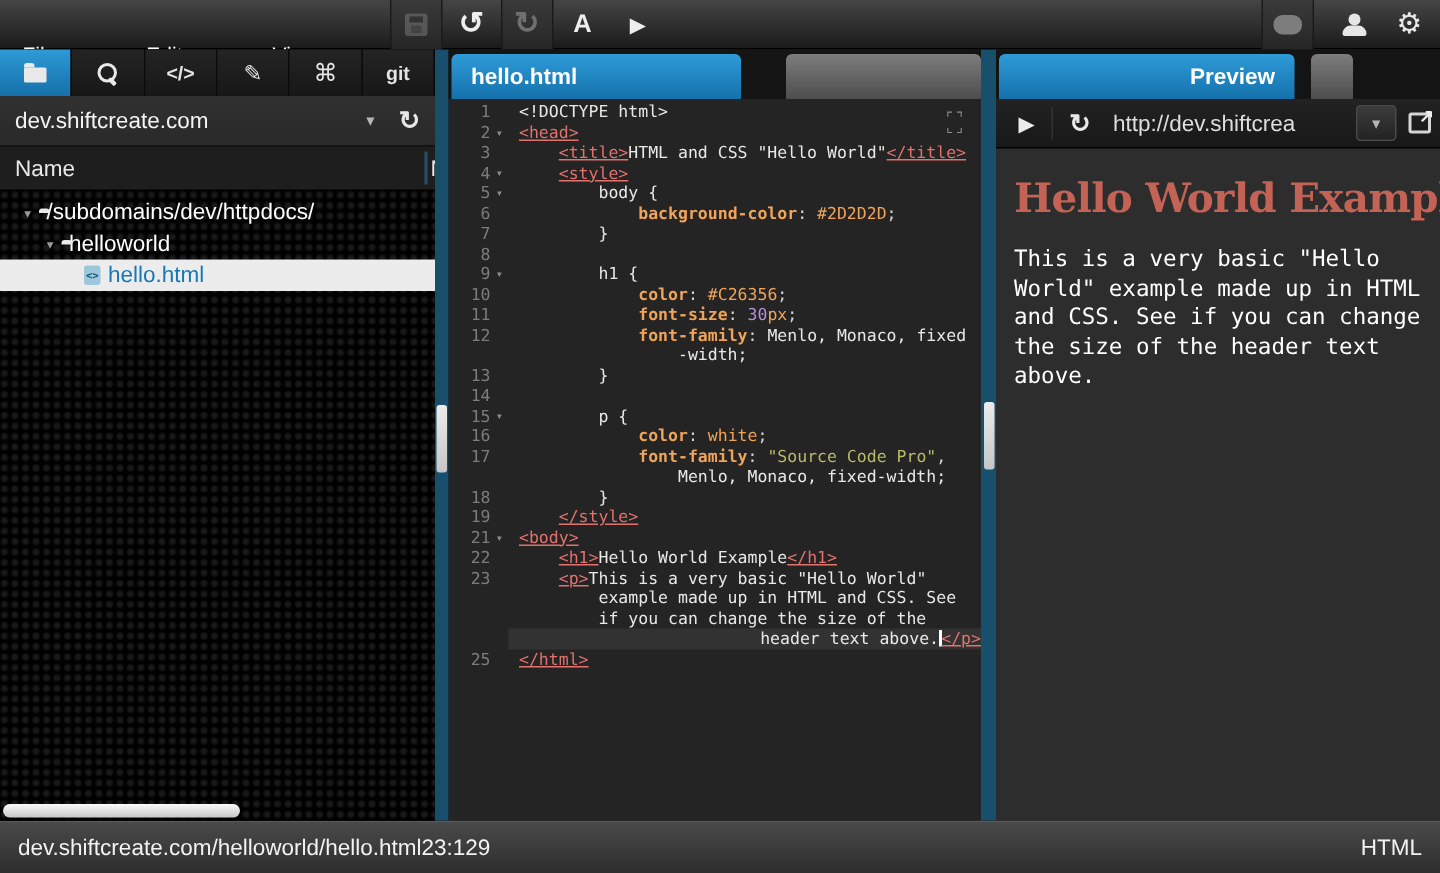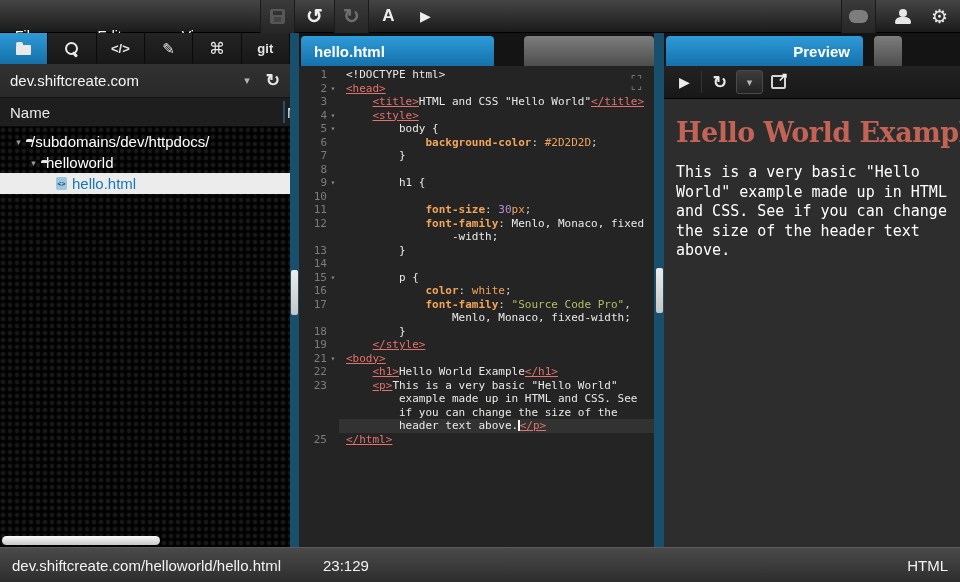--- a/index.html
+++ b/index.html
@@ -101,21 +101,21 @@
     border-radius:4px 4px 0 0; width:193px;
   }
   .tab-spacer { position:absolute; top:3px; height:30px; border-radius:4px 4px 0 0; background:linear-gradient(#7d7d7d,#4d4d4d); }
   .editor .tab-spacer { right:0; width:130px; }
   .code { flex:1; position:relative; overflow:hidden; padding-top:2px;
     font-family:"DejaVu Sans Mono",monospace; font-size:11px; line-height:13.5px; }
   .crow { display:flex; white-space:pre; }
   .gutter { width:28px; flex:none; text-align:right; color:#7c7c7c; }
   .foldcol { width:12px; flex:none; text-align:center; color:#8a8a8a; font-size:8px; line-height:13.5px; }
   .ctext { flex:1; padding-left:7px; color:var(--plain); }
-  .crow.active .ctext { background:#323232; }
+  .crow.active .ctext { background:#323232;text-align:right; }
   .t-tag { color:var(--tag);text-decoration:underline; }
   .t-prop { color:var(--property); font-weight:bold; }
   .t-val { color:var(--property); }
   .t-num { color:var(--number); }
   .t-str { color:var(--string); }
   .t-punct { color:#d2d2d2; }
   .cursor-bar { display:inline-block; width:1.5px; height:11px; background:#fff; vertical-align:-1.5px; }
   .fullscreen { position:absolute; top:11px; right:10px; }
 
   
@@ -127,21 +127,21 @@
   .pv-btn { color:#ececec; padding:0 9px; display:flex; align-items:center; height:100%; }
   .pv-sep { width:1px; height:22px; background:#333; margin:0 2px; }
   .url-text { flex:1; margin-left:6px; overflow:hidden; white-space:nowrap; color:#dedede; font-size:15px; }
   .dd-btn { width:27px; height:24px; flex:none; border:1px solid #4a4a4a; border-radius:3px; background:linear-gradient(#3c3c3c,#232323); display:flex; align-items:center; justify-content:center; margin-right:8px; }
   .pv-content { flex:1; padding:10px 6px 0 12px; overflow:hidden; }
   .pv-h1 { font-family:"DejaVu Serif",serif; font-weight:bold; font-size:27px; margin:8px 0 15px 0; white-space:nowrap; letter-spacing:-.5px; }
   .pv-p { font-family:"DejaVu Sans Mono",monospace; font-size:15px; line-height:19.5px; color:#fff; margin:0; width:279px; }
 
   
   .statusbar { height:35px; background:linear-gradient(#4a4a4a,#2d2d2d); border-top:1px solid #5a5a5a; display:flex; align-items:center; padding:0 12px; color:#f2f2f2; font-size:15px; }
-  .sb-cursor { margin-left:42px; }
+  .sb-cursor { }
   .sb-mode { margin-left:auto; }
 </style>
 </head>
 <body>
 
 <div class="topbar">
   <div class="menu">File</div>
   <div class="menu">Edit</div>
   <div class="menu">View</div>
 
@@ -253,21 +253,21 @@
       </div>
     <div class="crow"><span class="gutter">1</span><span class="foldcol"></span><span class="ctext"><span class="t-plain">&lt;!DOCTYPE html&gt;</span></span></div>
         <div class="crow"><span class="gutter">2</span><span class="foldcol">▾</span><span class="ctext"><span class="t-tag">&lt;head&gt;</span></span></div>
         <div class="crow"><span class="gutter">3</span><span class="foldcol"></span><span class="ctext"><span class="t-plain">    </span><span class="t-tag">&lt;title&gt;</span><span class="t-plain">HTML and CSS "Hello World"</span><span class="t-tag">&lt;/title&gt;</span></span></div>
         <div class="crow"><span class="gutter">4</span><span class="foldcol">▾</span><span class="ctext"><span class="t-plain">    </span><span class="t-tag">&lt;style&gt;</span></span></div>
         <div class="crow"><span class="gutter">5</span><span class="foldcol">▾</span><span class="ctext"><span class="t-plain">        body {</span></span></div>
         <div class="crow"><span class="gutter">6</span><span class="foldcol"></span><span class="ctext"><span class="t-plain">            </span><span class="t-prop">background-color</span><span class="t-punct">: </span><span class="t-val">#2D2D2D</span><span class="t-punct">;</span></span></div>
         <div class="crow"><span class="gutter">7</span><span class="foldcol"></span><span class="ctext"><span class="t-plain">        }</span></span></div>
         <div class="crow"><span class="gutter">8</span><span class="foldcol"></span><span class="ctext"></span></div>
         <div class="crow"><span class="gutter">9</span><span class="foldcol">▾</span><span class="ctext"><span class="t-plain">        h1 {</span></span></div>
-        <div class="crow"><span class="gutter">10</span><span class="foldcol"></span></div>
+        <div class="crow"><span class="gutter">10</span><span class="foldcol"></span><span class="ctext"><span class="t-plain">            </span><span class="t-prop">color</span><span class="t-punct">: </span><span class="t-val">#C26356</span><span class="t-punct">;</span></span></div>
         <div class="crow"><span class="gutter">11</span><span class="foldcol"></span><span class="ctext"><span class="t-plain">            </span><span class="t-prop">font-size</span><span class="t-punct">: </span><span class="t-num">30</span><span class="t-val">px</span><span class="t-punct">;</span></span></div>
         <div class="crow"><span class="gutter">12</span><span class="foldcol"></span><span class="ctext"><span class="t-plain">            </span><span class="t-prop">font-family</span><span class="t-punct">: </span><span class="t-plain">Menlo, Monaco, fixed</span></span></div>
         <div class="crow"><span class="gutter"></span><span class="foldcol"></span><span class="ctext"><span class="t-plain">                -width;</span></span></div>
         <div class="crow"><span class="gutter">13</span><span class="foldcol"></span><span class="ctext"><span class="t-plain">        }</span></span></div>
         <div class="crow"><span class="gutter">14</span><span class="foldcol"></span><span class="ctext"></span></div>
         <div class="crow"><span class="gutter">15</span><span class="foldcol">▾</span><span class="ctext"><span class="t-plain">        p {</span></span></div>
         <div class="crow"><span class="gutter">16</span><span class="foldcol"></span><span class="ctext"><span class="t-plain">            </span><span class="t-prop">color</span><span class="t-punct">: </span><span class="t-val">white</span><span class="t-punct">;</span></span></div>
         <div class="crow"><span class="gutter">17</span><span class="foldcol"></span><span class="ctext"><span class="t-plain">            </span><span class="t-prop">font-family</span><span class="t-punct">: </span><span class="t-str">"Source Code Pro"</span><span class="t-punct">,</span></span></div>
         <div class="crow"><span class="gutter"></span><span class="foldcol"></span><span class="ctext"><span class="t-plain">                Menlo, Monaco, fixed-width;</span></span></div>
         <div class="crow"><span class="gutter">18</span><span class="foldcol"></span><span class="ctext"><span class="t-plain">        }</span></span></div>
@@ -294,20 +294,21 @@
       <div class="tab-spacer"></div>
     </div>
     <div class="pv-toolbar">
       <div class="pv-btn">
         <span class="glyph-play">▶</span>
       </div>
       <div class="pv-sep"></div>
       <div class="pv-btn">
         <span class="refresh-glyph">↻</span>
       </div>
+      <div class="url-text">http://dev.shiftcrea</div>
       <div class="dd-btn">
         <span class="caret">▾</span>
       </div>
       <span class="i-extlink"></span>
     </div>
     <div class="pv-content">
       <div class="pv-h1" id="pv-h1" style="color: rgb(194, 99, 86);">Hello World Example</div>
       <p class="pv-p">This is a very basic "Hello World" example made up in HTML and CSS. See if you can change the size of the header text above.</p>
     </div>
   </div>

